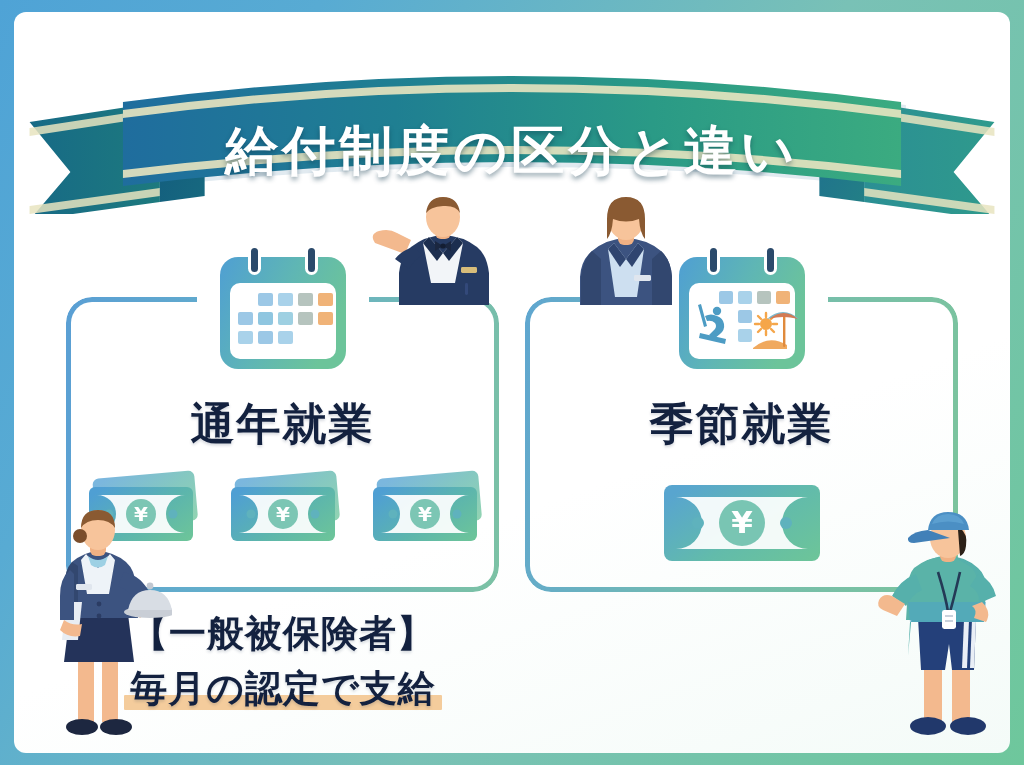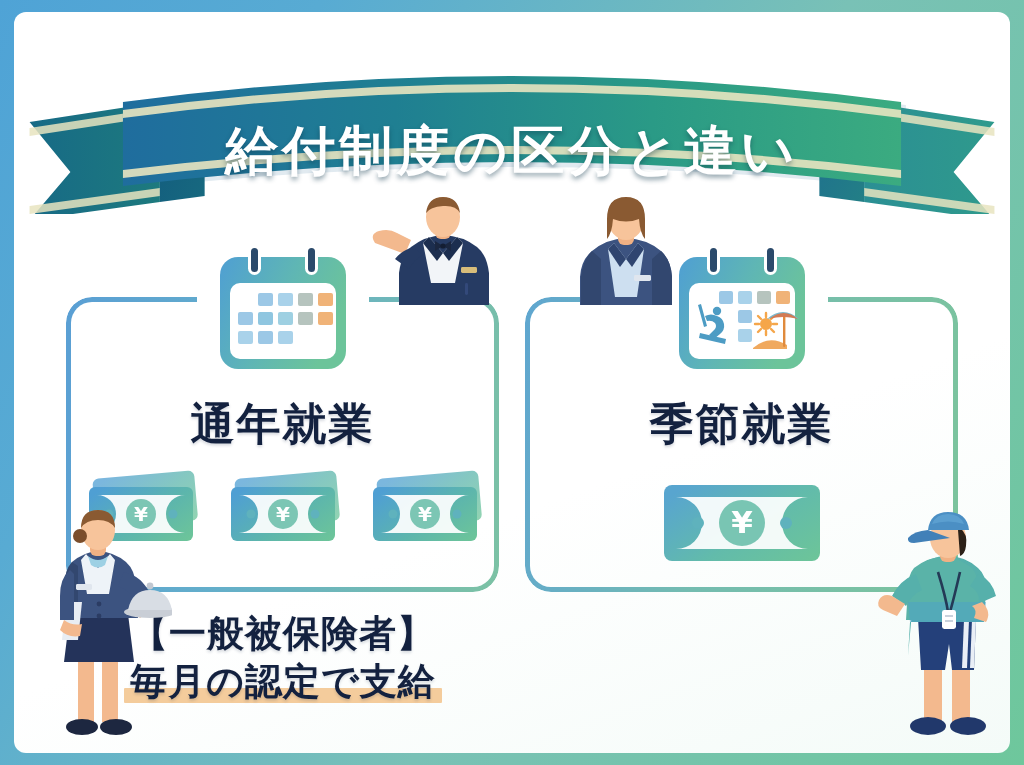--- a/index.html
+++ b/index.html
@@ -166,21 +166,21 @@
     text-shadow: 0 2px 3px rgba(20,40,70,.16);
   }
   .caption-line2 {
     position: relative;
     display: inline-block;
     font-size: 37px;
     font-weight: 700;
     color: #13213f;
     letter-spacing: 1px;
     line-height: 1.18;
-    margin-top: 4px;
+    margin-top: 11px;
     white-space: nowrap;
     text-shadow: 0 2px 3px rgba(20,40,70,.16);
   }
   .caption-line2 .hl {
     position: absolute;
     left: -6px; right: -6px;
     bottom: 0px;
     height: 15px;
     background: #f4cc9c;
     z-index: -1;

